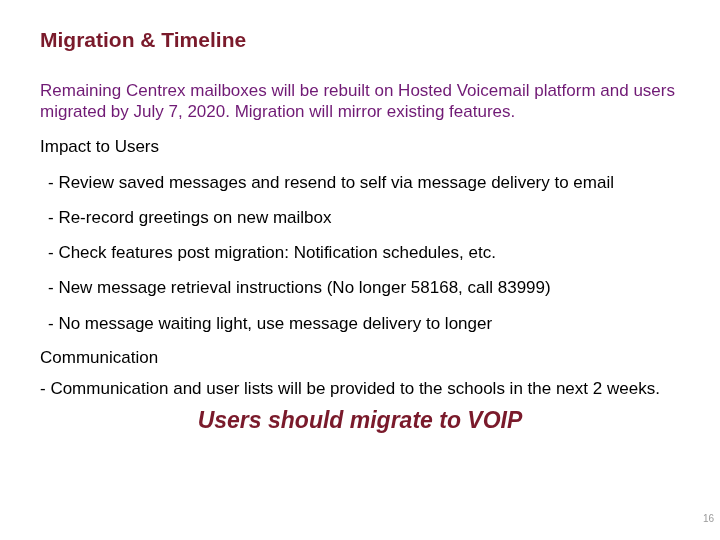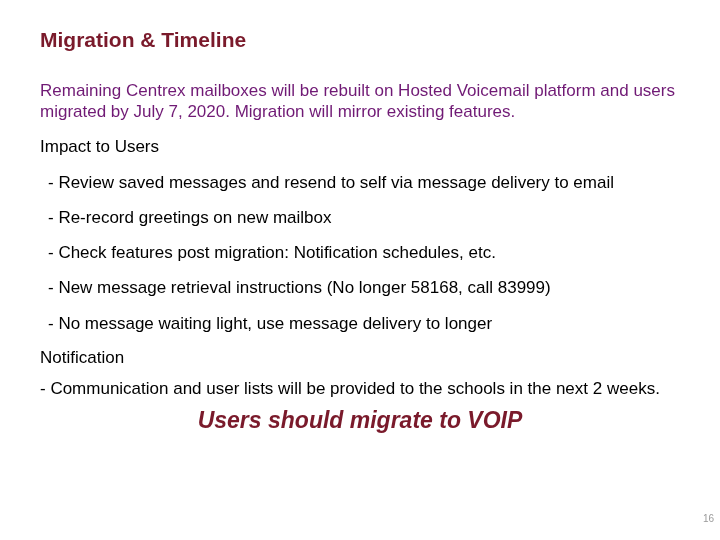--- a/index.html
+++ b/index.html
@@ -78,21 +78,21 @@
   <div class="section-heading">Impact to Users</div>
 
   <ul class="bullets">
     <li>Review saved messages and resend to self via message delivery to email</li>
     <li>Re-record greetings on new mailbox</li>
     <li>Check features post migration: Notification schedules, etc.</li>
     <li>New message retrieval instructions (No longer 58168, call 83999)</li>
     <li>No message waiting light, use message delivery to longer</li>
   </ul>
 
-  <div class="section-heading">Notification</div>
+  <div class="section-heading">Communication</div>
 
   <div class="comm-text">- Communication and user lists will be provided to the schools in the next 2 weeks.</div>
 
   <div class="callout">Users should migrate to VOIP</div>
 
   <div class="pagenum">16</div>
 
 </div>
 
 </body></html>

